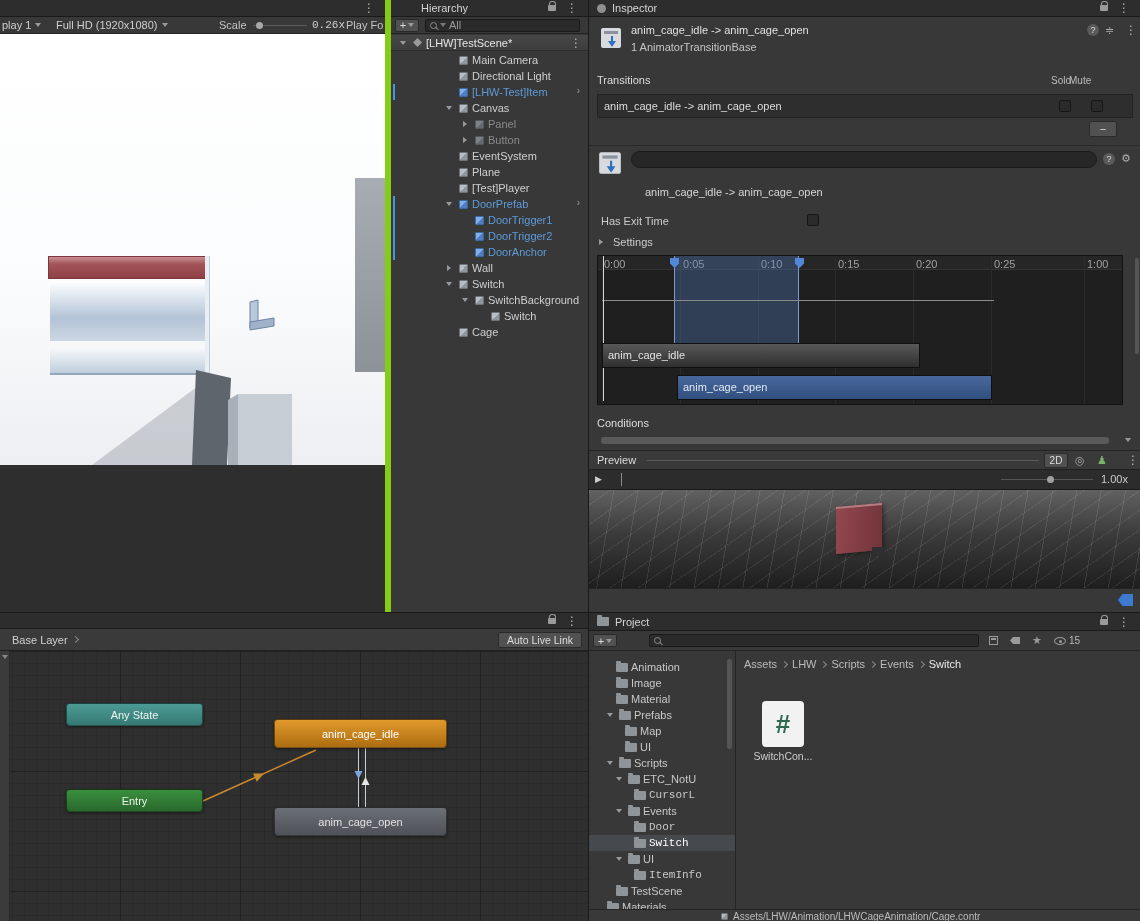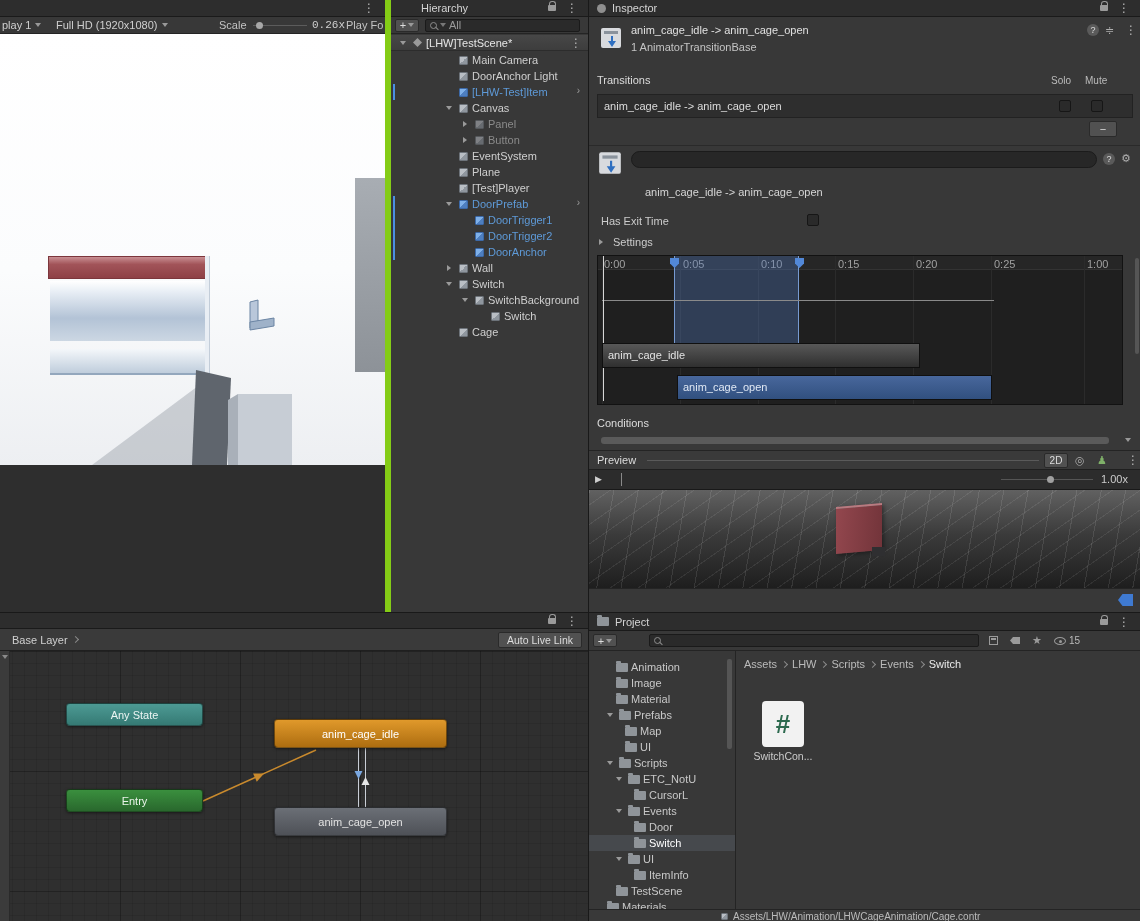--- a/index.html
+++ b/index.html
@@ -33,21 +33,21 @@
 .h-row{height:16px;display:flex;align-items:center;position:relative;gap:4px;white-space:nowrap;}
 .h-row.d1{padding-left:52px;} .h-row.d2{padding-left:68px;} .h-row.d3{padding-left:84px;}
 .h-lbl{color:#cfcfcf;}
 .h-row.pf .h-lbl{color:#5e9ad8;}
 .h-row.pf .i-cube{background:linear-gradient(135deg,#7fb0e8 0 50%,#4e7fc0 50%);border-color:#3c69a8;}
 .h-row.dim .h-lbl{color:#8a8a8a;} .h-row.dim .i-cube{opacity:.55;}
 .h-row .edge{position:absolute;left:2px;top:0;width:2px;height:16px;background:#4a90e2;}
 .h-row .chev{position:absolute;right:8px;top:1px;color:#9a9a9a;font-size:10px;}
 
 .p-row{height:16px;display:flex;align-items:center;gap:3px;white-space:nowrap;position:relative;}
-.p-row.pd2{padding-left:18px;}.p-row.pd3{padding-left:27px;}.p-row.pd4{padding-left:36px;}.p-row.pd5{padding-left:45px;}
+.p-row.pd2{padding-left:18px;}.p-row.pd3{padding-left:27px;}.p-row.pd4{padding-left:36px;}.p-row.pd5{padding-left:45px;font-family:Liberation Mono, monospace;}
 .p-row.sel{background:#46494d;} .p-row.sel .p-lbl{color:#fff;}
 .p-lbl{color:#c8c8c8;}
 
 .node{position:absolute;border-radius:4px;display:flex;align-items:center;justify-content:center;font-size:11px;border:1px solid rgba(0,0,0,.45);box-shadow:0 1px 3px rgba(0,0,0,.5);}
 .node.teal{background:linear-gradient(#4d9a94,#357a74);color:#ecf5f3;}
 .node.green{background:linear-gradient(#3a8f3e,#29682d);color:#eaf4ea;}
 .node.orange{background:linear-gradient(#e0992b,#ad6d10);color:#fff;}
 .node.gray{background:linear-gradient(#6b6f76,#4e5157);color:#e2e2e2;}
 .graph{background-color:#2f2f2f;background-image:
  linear-gradient(to right, rgba(0,0,0,.20) 1px, transparent 1px),
@@ -140,21 +140,21 @@
     </div>
     <div class="abs" style="left:0;right:0;top:52px;">
       <div class="h-row d1">
           <span class="tw none"></span>
           <span class="i-cube"></span>
           <span class="h-lbl">Main Camera</span>
         </div>
       <div class="h-row d1">
           <span class="tw none"></span>
           <span class="i-cube"></span>
-          <span class="h-lbl">DoorAnchor Light</span>
+          <span class="h-lbl">Directional Light</span>
         </div>
       <div class="h-row d1 pf">
           <span class="edge"></span>
           <span class="tw none"></span>
           <span class="i-cube"></span>
           <span class="h-lbl">[LHW-Test]Item</span>
           <span class="chev">›</span>
         </div>
       <div class="h-row d1">
           <span class="tw down"></span>
@@ -253,21 +253,21 @@
       <polygon points="12,10 12,15 9,15 13,21 17,15 14,15 14,10" fill="#2f6fc0"></polygon>
     </svg>
     <span class="abs" style="left:42px;top:24px;color:#e0e0e0;">anim_cage_idle -&gt; anim_cage_open</span>
     <span class="abs" style="left:42px;top:41px;color:#c4c4c4;">1 AnimatorTransitionBase</span>
     <span class="abs helpq" style="left:498px;top:24px;">?</span>
     <span class="abs" style="left:516px;top:24px;color:#b0b0b0;">≑</span>
     <span class="abs kebab" style="left:536px;top:25px;">⋮</span>
 
     <span class="abs seclabel" style="left:8px;top:74px;">Transitions</span>
     <span class="abs small" style="left:462px;top:75px;">Solo</span>
-    <span class="abs small" style="left:496px;top:75px;">Mute</span>
+    <span class="abs small" style="left:480px;top:75px;">Mute</span>
     <div class="abs" style="left:8px;top:94px;width:536px;height:24px;background:#2e2e2e;border:1px solid #222;">
       <span style="position:absolute;left:6px;top:5px;color:#dcdcdc;">anim_cage_idle -&gt; anim_cage_open</span>
     </div>
     <span class="abs cb" style="left:470px;top:100px;"></span>
     <span class="abs cb" style="left:502px;top:100px;"></span>
     <span class="abs btn" style="left:500px;top:121px;width:28px;height:16px;">
         <span>−</span>
       </span>
     <div class="abs" style="left:0;top:145px;width:552px;height:1px;background:#2a2a2a;"></div>
 

